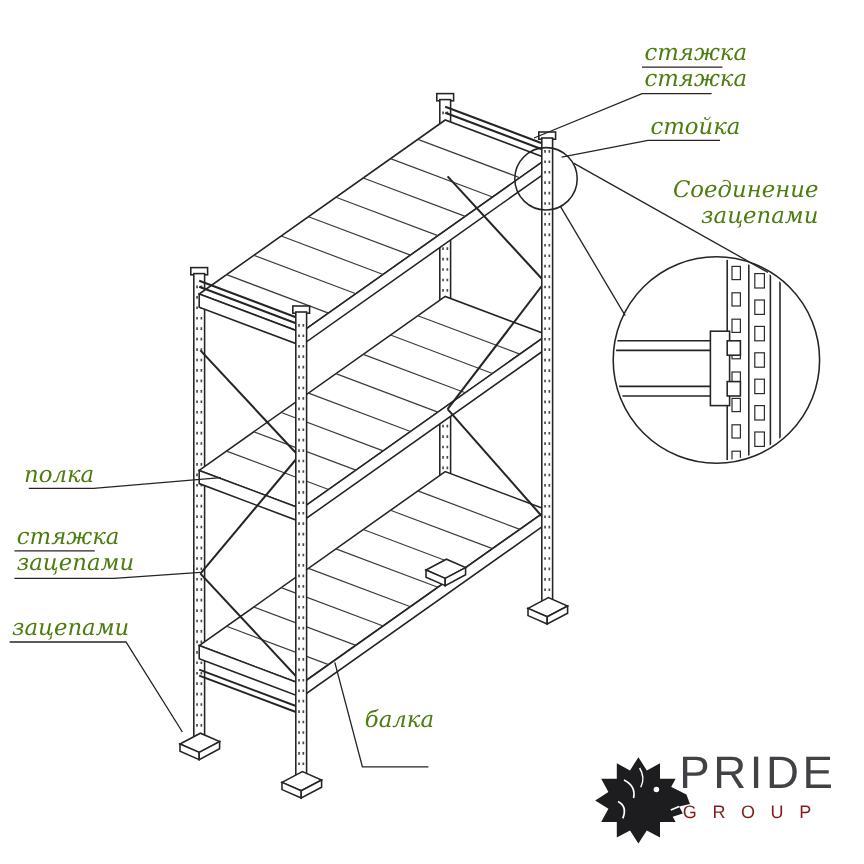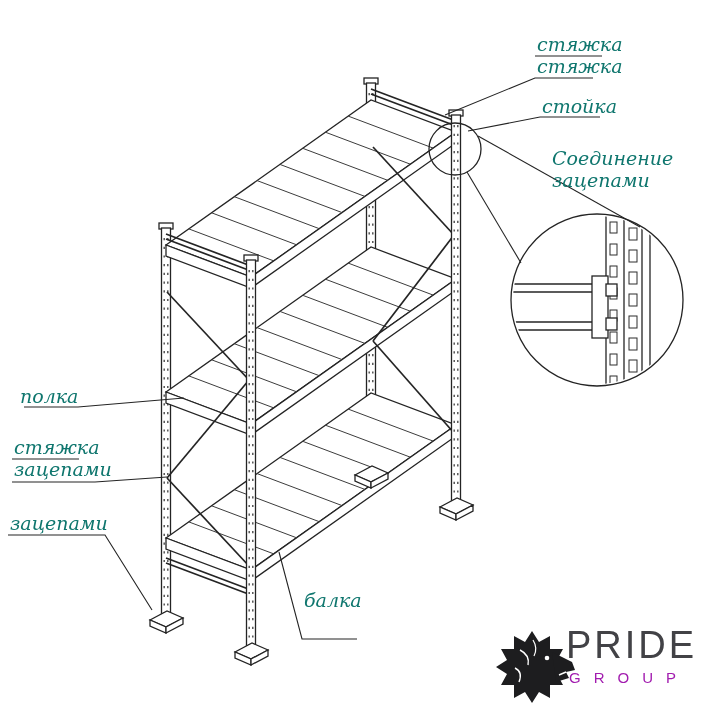--- a/index.html
+++ b/index.html
@@ -1,30 +1,30 @@
 <!DOCTYPE html>
 <html><head>
 <meta charset="utf-8">
 <style>
   html,body{margin:0;padding:0}
   body{width:720px;height:720px;position:relative;background:#ffffff;overflow:hidden;
        font-family:"DejaVu Serif",serif}
   #svgroot{position:absolute;left:0;top:0}
   .callout{position:absolute;font-style:italic;font-size:19px;line-height:22px;
-           color:#0f766e;white-space:nowrap}
+           color:#4d7c0f;white-space:nowrap}
   .ln{fill:none;stroke:#242424;stroke-width:1.3}
   .fw{fill:#ffffff;stroke:#242424;stroke-width:1.3}
   .hatch{stroke:#3c3c3c;stroke-width:1}
   .perf{stroke:#4a4a4a;stroke-width:1.4;stroke-dasharray:2.2 6.5}
   .brace{fill:none;stroke:#242424;stroke-width:1.7}
   .leader{fill:none;stroke:#242424;stroke-width:1.1}
   .slot{fill:#ffffff;stroke:#2c2c2c;stroke-width:1}
   .logo{position:absolute;left:566px;top:624px;font-family:"Liberation Sans",sans-serif}
   .brand{font-size:38px;letter-spacing:3px;color:#424246;font-weight:500}
-  .sub{font-size:15px;letter-spacing:13px;color:#a21caf;margin-top:2px;padding-left:3px}
+  .sub{font-size:15px;letter-spacing:13px;color:#7f1d1d;margin-top:2px;padding-left:3px}
 </style>
 </head>
 <body>
 
 <svg id="svgroot" width="720" height="720" viewBox="0 0 720 720">
   <defs>
     <g id="post">
       <rect class="fw" x="-7" y="-5" width="14" height="6"></rect>
       <rect class="fw" x="-4.5" y="0" width="9" height="390"></rect>
       <line class="perf" x1="-1.8" y1="10" x2="-1.8" y2="385"></line>
@@ -182,21 +182,21 @@
 
 <div class="callout" style="left:537px;top:33px">
   <div>стяжка</div>
   <div>стяжка</div>
 </div>
 
 <div class="callout" style="left:542px;top:95px">
   <div>стойка</div>
 </div>
 
-<div class="callout" style="left:552px;top:147px;width:130px;text-align:left">
+<div class="callout" style="left:552px;top:147px;width:130px;text-align:right">
   <div>Соединение</div>
   <div>зацепами</div>
 </div>
 
 <div class="callout" style="left:20px;top:385px">
   <div>полка</div>
 </div>
 
 <div class="callout" style="left:14px;top:436px">
   <div>стяжка</div>

